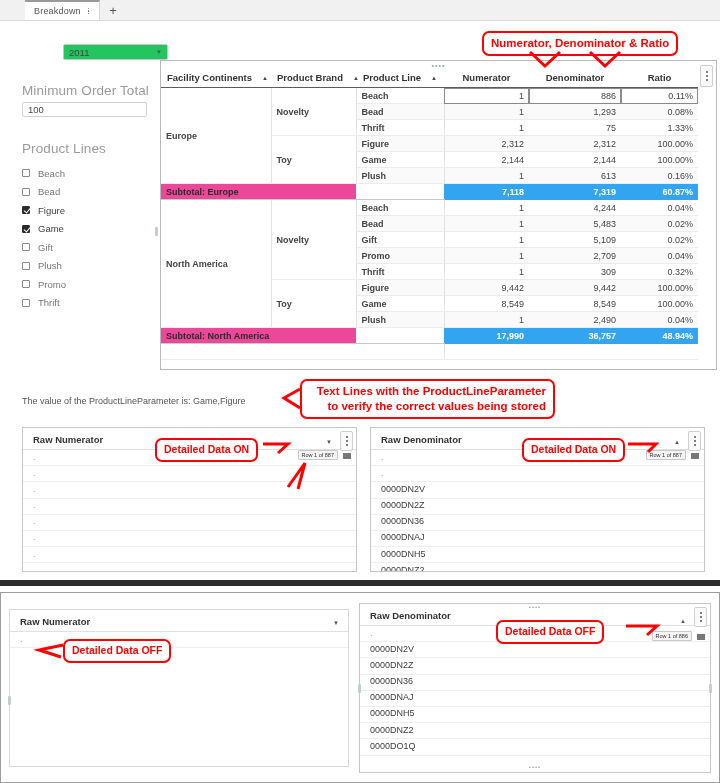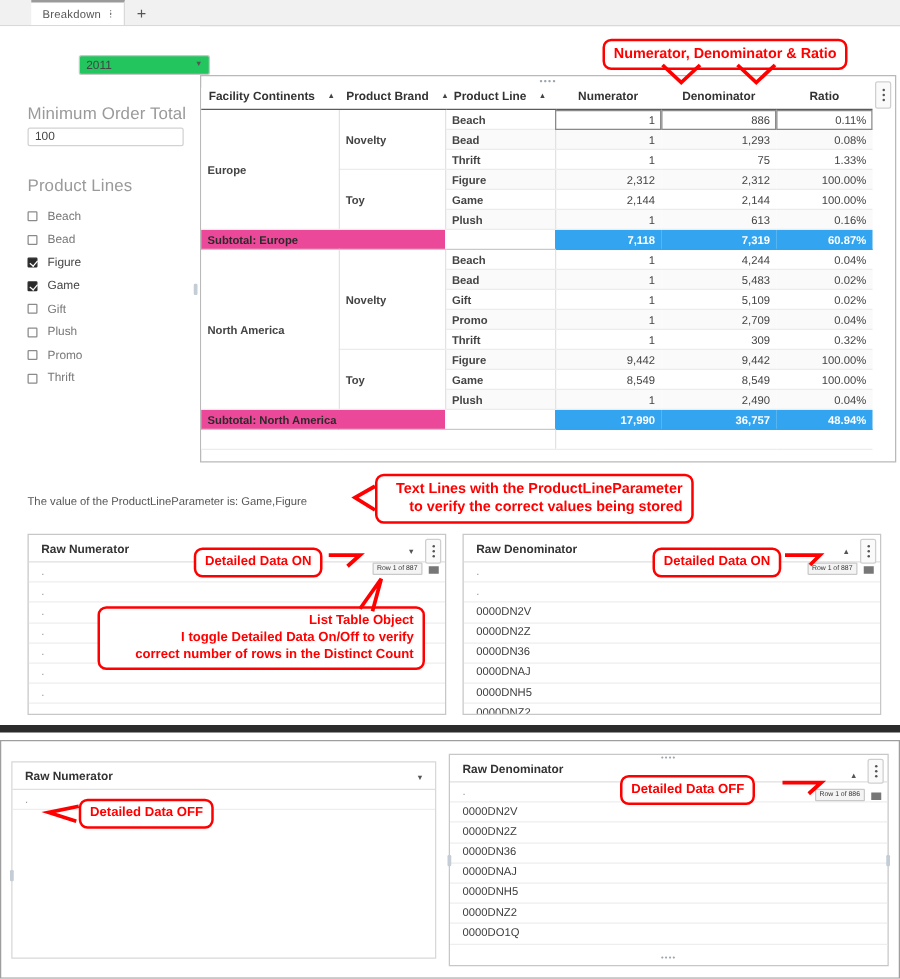--- a/index.html
+++ b/index.html
@@ -417,23 +417,20 @@
   <div class="anno" style="left:155px; top:438px;">Detailed Data ON</div>
   <svg class="annoline" style="left:0; top:0; width:720px; height:586px;">
     <polyline points="263,444 288,444 278,453" fill="none" stroke="#ff0000" stroke-width="3"></polyline>
   </svg>
 
   <div class="anno" style="left:522px; top:438px;">Detailed Data ON</div>
   <svg class="annoline" style="left:0; top:0; width:720px; height:586px;">
     <polyline points="628,444 656,444 648,452" fill="none" stroke="#ff0000" stroke-width="3"></polyline>
   </svg>
 
-  <div class="anno" style="left:78px; top:485px; width:262px;">List Table Object
-I toggle Detailed Data On/Off to verify
-correct number of rows in the Distinct Count</div>
   <svg class="annoline" style="left:0; top:0; width:720px; height:586px;">
     <polyline points="298,489 305,463 288,487" fill="none" stroke="#ff0000" stroke-width="3"></polyline>
   </svg>
 </div>
 
 <div id="bottom-window">
 
   <div class="listpanel" style="left:8px; top:16px; width:340px; height:158px; border-color:#d8d8d8;">
     <div class="lp-head">
       <span class="lp-title">Raw Numerator</span>

